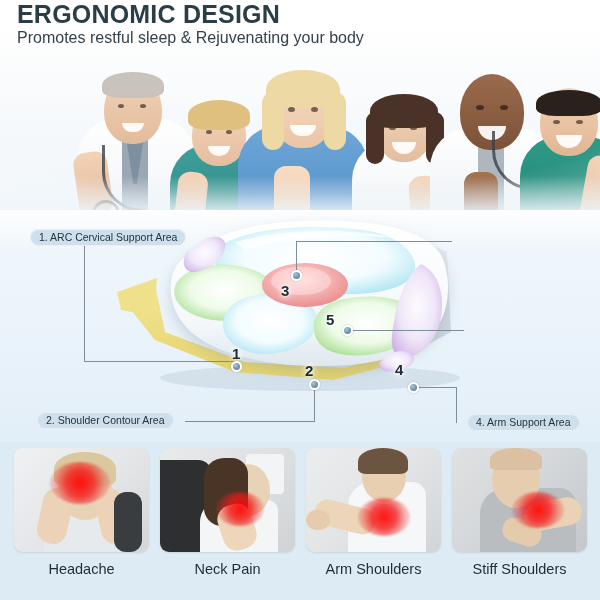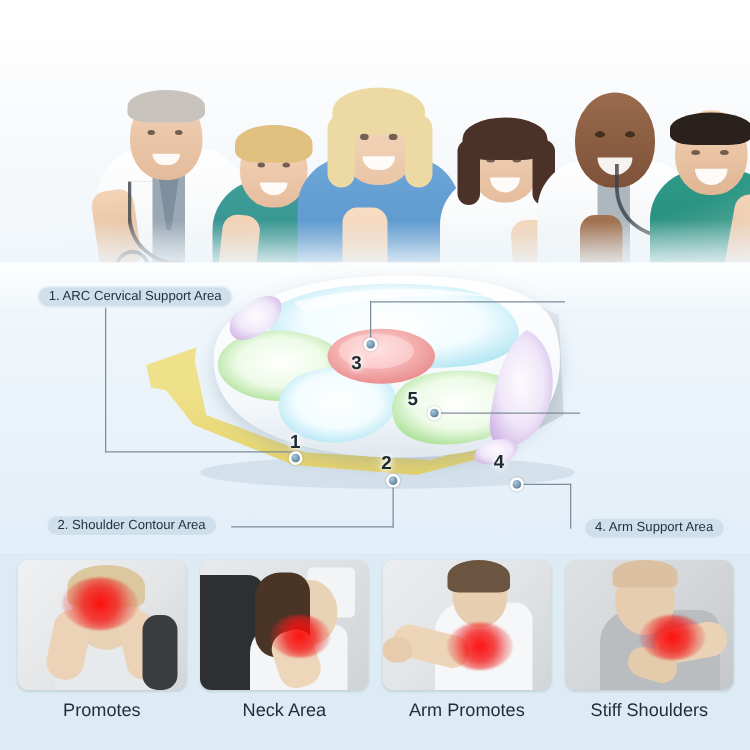--- a/index.html
+++ b/index.html
@@ -92,20 +92,24 @@
 
   
   .fig{position:absolute;border-radius:50%;}
   .torso{position:absolute;}
 </style>
 </head>
 <body>
 
 <div class="page">
 
+  <div class="header">
+    <div class="title">ERGONOMIC DESIGN</div>
+    <div class="subtitle">Promotes restful sleep &amp; Rejuvenating your body</div>
+  </div>
 
   <div class="photo-band">
     <div class="bgfade"></div>
 
     <div class="doc person" style="left:78px;width:118px;height:175px;">
       <div class="body" style="left:0;bottom:0;width:118px;height:118px;background:linear-gradient(180deg,#ffffff,#eef1f4);"></div>
       <div class="torso" style="left:44px;bottom:0;width:26px;height:100px;background:#9aa7b4;"></div>
       <div class="torso" style="left:48px;bottom:52px;width:18px;height:48px;background:#7e8fa0;clip-path:polygon(0 0,100% 0,60% 100%,40% 100%);"></div>
       <div class="head" style="left:26px;bottom:92px;width:58px;height:68px;background:linear-gradient(180deg,#f2d2b6,#e2bb9b);"></div>
       <div class="hair" style="left:24px;bottom:138px;width:62px;height:26px;background:#c9c3bd;"></div>
@@ -305,46 +309,46 @@
         <div class="ph" style="background:linear-gradient(135deg,#f0f1f2 0%,#e3e5e7 55%,#d3d6d9 100%);">
           <div class="torso" style="left:30px;top:46px;width:86px;height:62px;background:#e7eaec;border-radius:26px 26px 0 0;"></div>
           <div class="fig" style="left:44px;top:10px;width:54px;height:62px;background:#e8d2b6;"></div>
           <div class="fig" style="left:40px;top:4px;width:62px;height:34px;background:#dcc89f;border-radius:50% 50% 20% 20%;"></div>
           <div class="torso" style="left:26px;top:40px;width:30px;height:56px;background:#ecd3b8;border-radius:14px;transform:rotate(12deg);"></div>
           <div class="torso" style="left:84px;top:40px;width:28px;height:56px;background:#ecd3b8;border-radius:14px;transform:rotate(-12deg);"></div>
           <div class="torso" style="left:100px;top:44px;width:28px;height:60px;background:#3a3d40;border-radius:12px;"></div>
         </div>
         <div class="pain" style="left:36px;top:14px;width:60px;height:42px;"></div>
       </div>
-      <div class="caption" style="left:14px;">Promotes</div>
+      <div class="caption" style="left:14px;">Headache</div>
 
       <div class="card" style="left:160px;">
         <div class="ph" style="background:linear-gradient(135deg,#e8eaec 0%,#dfe2e4 45%,#cfd3d6 100%);">
           <div class="torso" style="left:0;top:12px;width:52px;height:92px;background:#2d2f31;border-radius:0 14px 0 0;"></div>
           <div class="torso" style="left:86px;top:6px;width:38px;height:40px;background:#f2f4f5;border-radius:4px;"></div>
           <div class="torso" style="left:40px;top:52px;width:78px;height:56px;background:#f3f5f6;border-radius:22px 10px 0 0;"></div>
           <div class="fig" style="left:66px;top:16px;width:44px;height:52px;background:#e9d3b7;"></div>
           <div class="torso" style="left:44px;top:10px;width:44px;height:68px;background:#4a3425;border-radius:20px 16px 12px 18px;"></div>
           <div class="torso" style="left:60px;top:56px;width:34px;height:46px;background:#edd6ba;border-radius:14px;transform:rotate(-18deg);"></div>
         </div>
         <div class="pain" style="left:56px;top:44px;width:48px;height:34px;"></div>
       </div>
-      <div class="caption" style="left:160px;">Neck Area</div>
+      <div class="caption" style="left:160px;">Neck Pain</div>
 
       <div class="card" style="left:306px;">
         <div class="ph" style="background:linear-gradient(135deg,#ebedee 0%,#e2e4e6 50%,#d2d5d8 100%);">
           <div class="torso" style="left:42px;top:34px;width:78px;height:74px;background:#f6f7f8;border-radius:24px 14px 0 0;"></div>
           <div class="fig" style="left:56px;top:4px;width:44px;height:50px;background:#e9cfb2;"></div>
           <div class="torso" style="left:52px;top:0;width:50px;height:26px;background:#6b5540;border-radius:50% 50% 18% 18%;"></div>
           <div class="torso" style="left:8px;top:56px;width:62px;height:26px;background:#edd5b9;border-radius:14px;transform:rotate(14deg);"></div>
           <div class="torso" style="left:0px;top:62px;width:24px;height:20px;background:#e6cbac;border-radius:10px;"></div>
         </div>
         <div class="pain" style="left:52px;top:50px;width:52px;height:38px;"></div>
       </div>
-      <div class="caption" style="left:306px;">Arm Promotes</div>
+      <div class="caption" style="left:306px;">Arm Shoulders</div>
 
       <div class="card" style="left:452px;">
         <div class="ph" style="background:linear-gradient(135deg,#dfe1e3 0%,#d4d7d9 50%,#c4c8cb 100%);">
           <div class="torso" style="left:28px;top:40px;width:96px;height:68px;background:#b9bdc0;border-radius:26px 16px 0 0;"></div>
           <div class="fig" style="left:40px;top:4px;width:48px;height:56px;background:#e7cdb0;"></div>
           <div class="torso" style="left:38px;top:0px;width:52px;height:22px;background:#dbc0a2;border-radius:50% 50% 14% 14%;"></div>
           <div class="torso" style="left:72px;top:52px;width:58px;height:28px;background:#ead2b6;border-radius:14px;transform:rotate(-10deg);"></div>
           <div class="torso" style="left:50px;top:72px;width:40px;height:24px;background:#e4cbac;border-radius:12px;transform:rotate(18deg);"></div>
         </div>
         <div class="pain" style="left:60px;top:44px;width:52px;height:36px;"></div>

